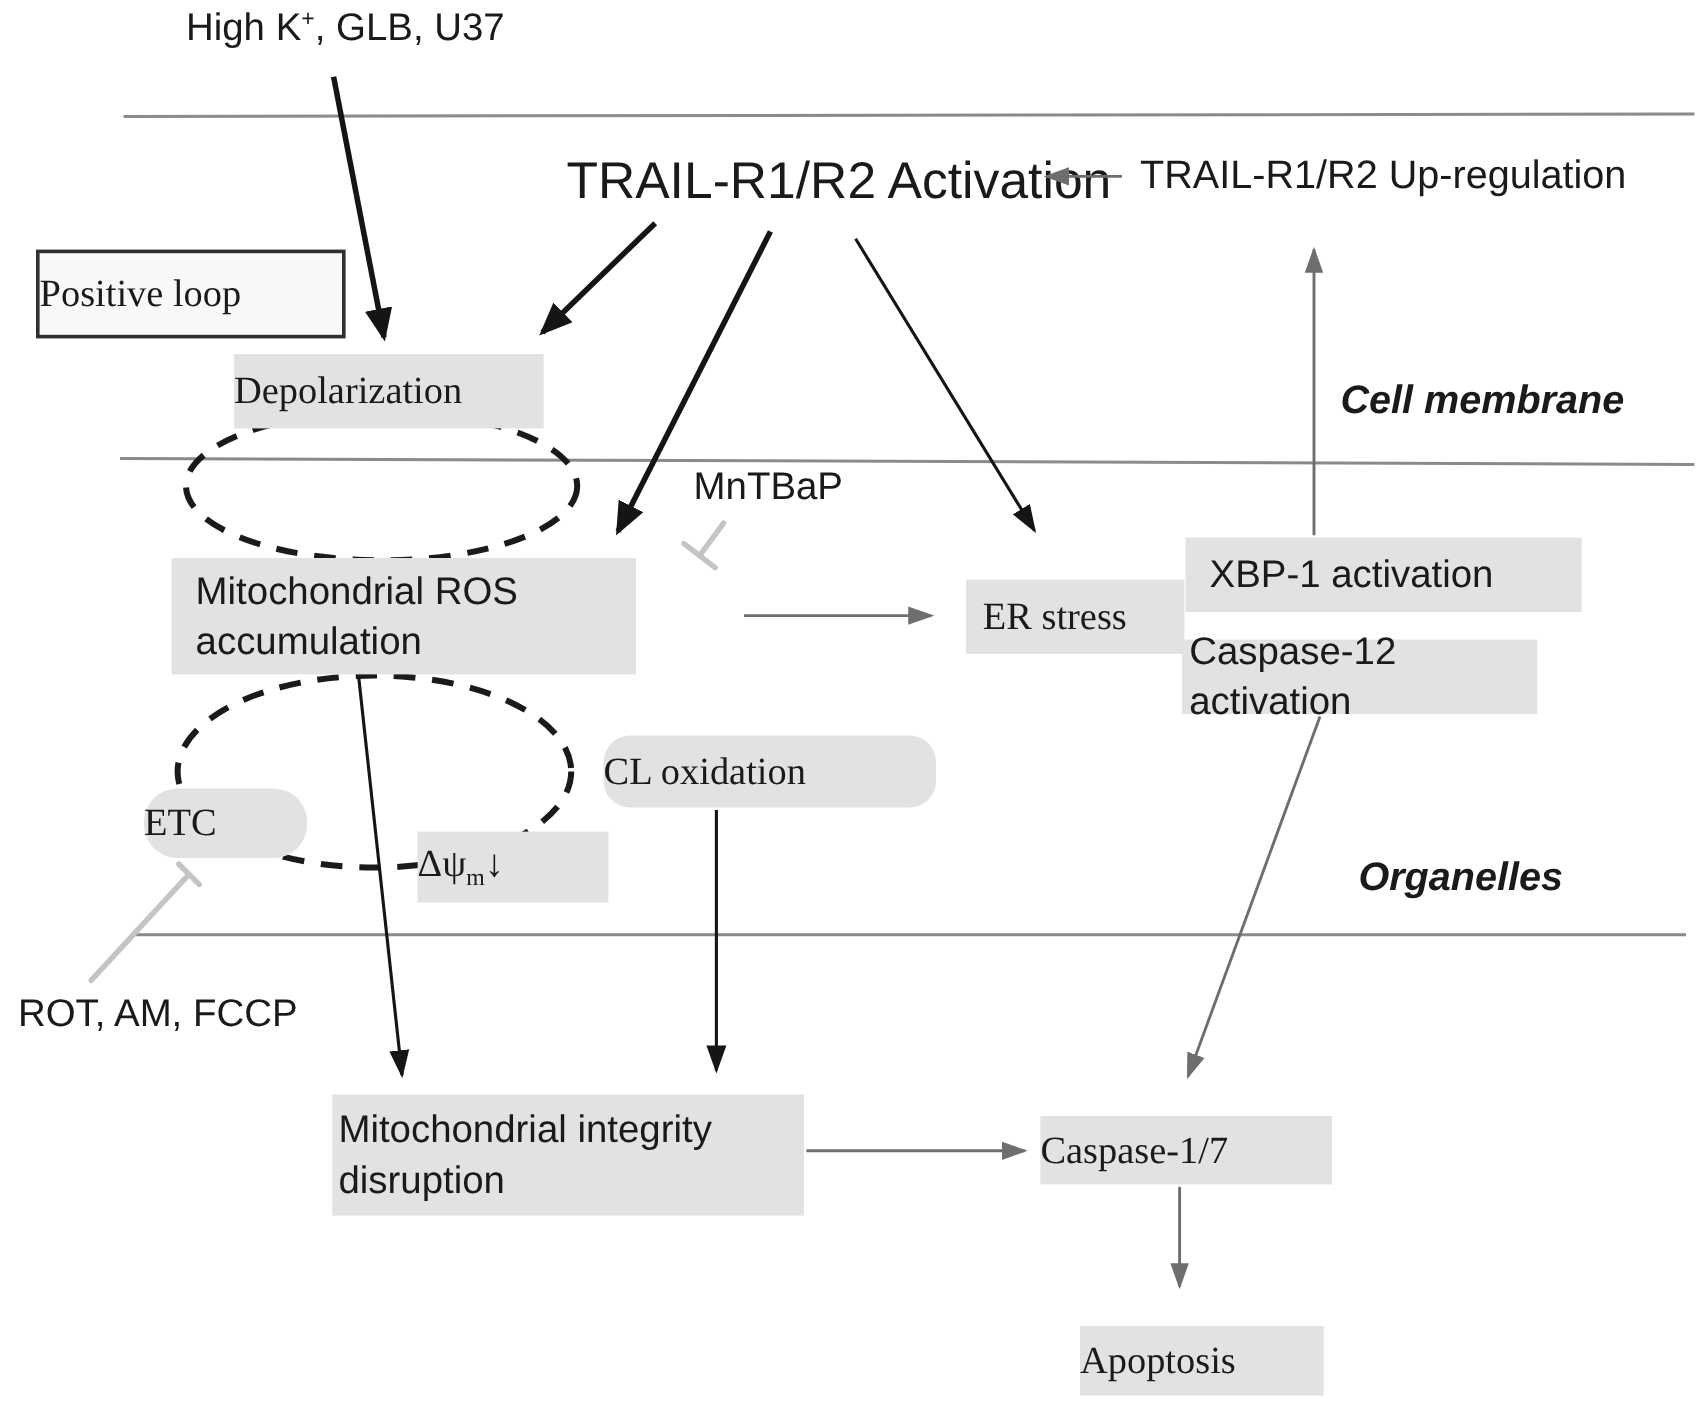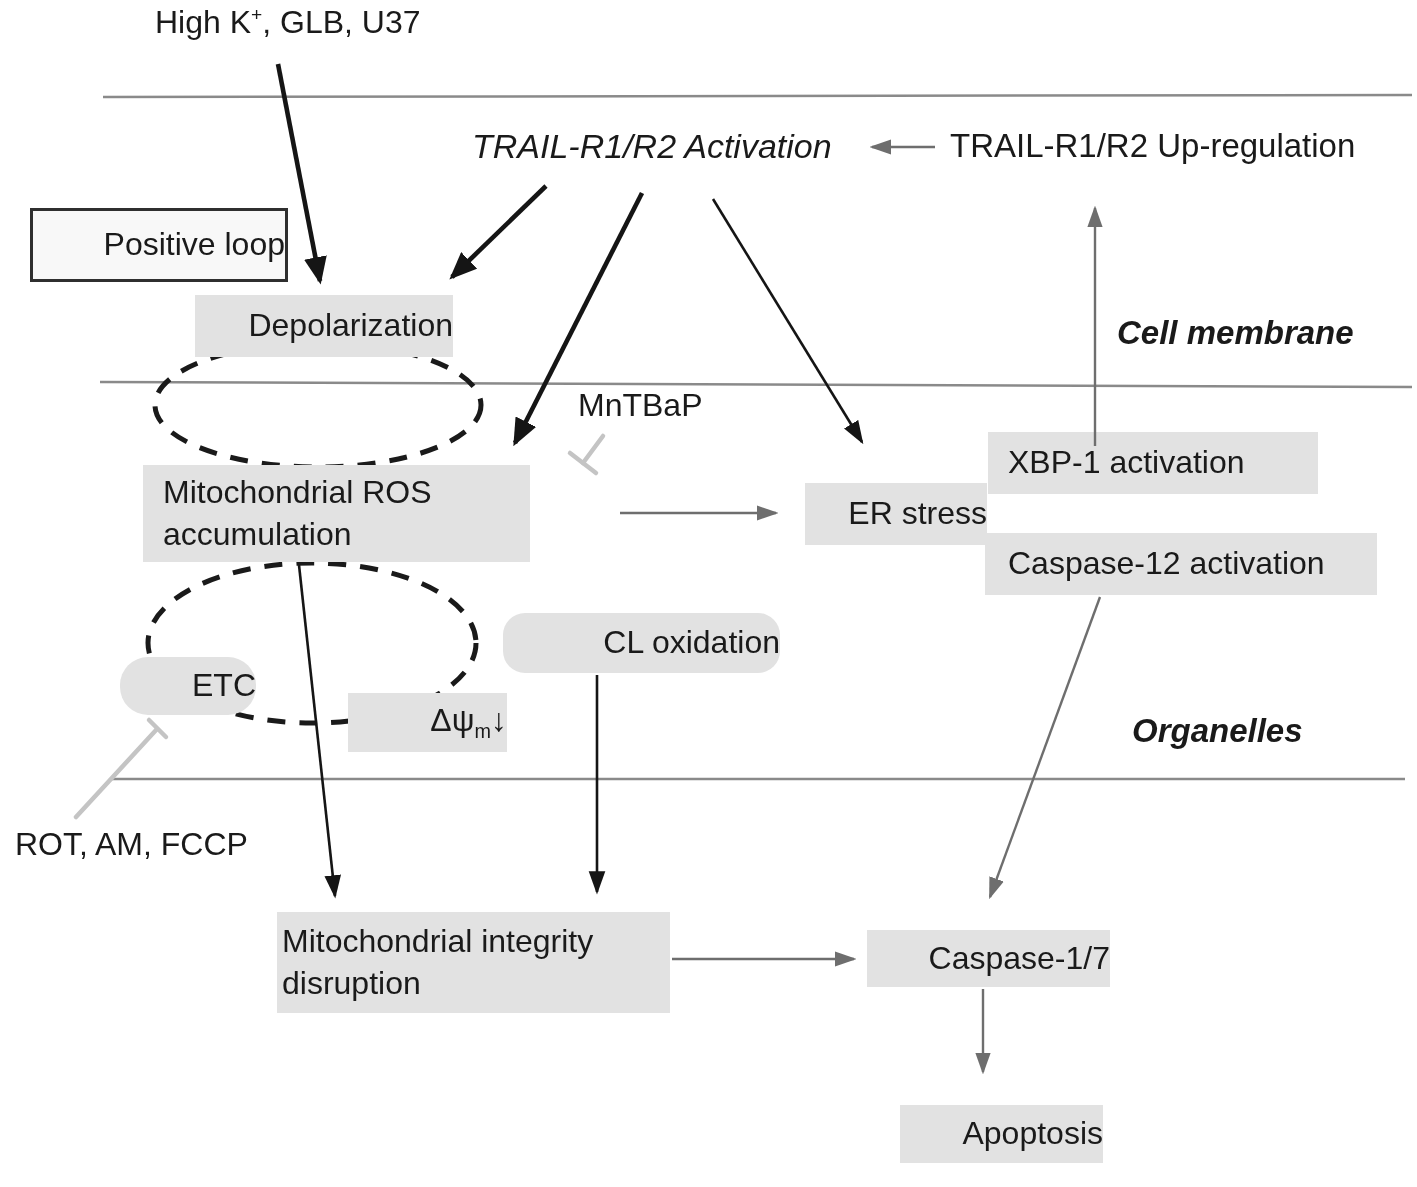--- a/index.html
+++ b/index.html
@@ -3,42 +3,42 @@
 <meta charset="utf-8">
 <style>
   html,body{margin:0;padding:0;background:var(--bg,#fff);}
   body{width:1417px;height:1187px;position:relative;overflow:hidden;
        font-family:"Liberation Sans","DejaVu Sans",sans-serif;color:var(--text,#1a1a1a);}
   .layer{position:absolute;left:0;top:0;width:1417px;height:1187px;}
   #base-layer{z-index:1;}
   #arrow-layer{z-index:3;pointer-events:none;}
   .box{position:absolute;z-index:2;background:var(--box-fill,#e2e2e2);
        font-size:32px;line-height:1.3;display:flex;align-items:center;box-sizing:border-box;}
-  .ctr{justify-content:flex-end;}
+  .ctr{justify-content:flex-start;font-family:Liberation Serif, serif;}
   .lbl{position:absolute;z-index:2;font-size:32px;white-space:nowrap;text-align:center;}
   .emph{font-weight:bold;font-style:italic;font-size:33px;}
   sub{font-size:0.62em;}
   sup{font-size:0.60em;}
   
   #depolarization{left:195px;top:295px;width:258px;height:62px;}
   #ros{left:143px;top:465px;width:387px;height:97px;padding-left:20px;}
   #er-stress{left:805px;top:483px;width:182px;height:62px;padding-left:14px;}
-  #xbp1{left:988px;top:432px;width:330px;height:62px;padding-left:20px;}
-  #caspase12{left:985px;top:533px;width:392px;height:62px;padding-left:23px;}
+  #xbp1{left:988px;top:448px;width:330px;height:62px;padding-left:20px;}
+  #caspase12{left:985px;top:533px;width:296px;height:62px;padding-left:6px;}
   #cl-oxidation{left:503px;top:613px;width:277px;height:60px;border-radius:22px;}
   #etc{left:120px;top:657px;width:136px;height:58px;border-radius:28px;}
   #delta-psi{left:348px;top:693px;width:159px;height:59px;}
   #integrity{left:277px;top:912px;width:393px;height:101px;padding-left:5px;}
   #caspase37{left:867px;top:930px;width:243px;height:57px;}
   #apoptosis{left:900px;top:1105px;width:203px;height:58px;}
   #positive-loop{left:30px;top:208px;width:258px;height:74px;
     background:var(--loop-fill,#f8f8f8);border:3px solid var(--loop-border,#2f2f2f);}
   
   #high-k{left:155px;top:4px;}
-  #trail-activation{left:472px;top:127px;font-size:34px;font-style:italic;}
+  #trail-activation{left:472px;top:127px;font-size:43px;}
   #trail-upregulation{left:950px;top:127px;font-size:33px;}
   #mntbap{left:578px;top:387px;}
   #cell-membrane{left:1117px;top:314px;}
   #organelles{left:1132px;top:712px;}
   #rot-am-fccp{left:15px;top:826px;}
   
   .membrane{stroke:var(--membrane,#8a8a8a);stroke-width:2.5;fill:none;}
   .dash-ellipse{stroke:var(--dash-ellipse,#1a1a1a);stroke-width:5;fill:none;stroke-dasharray:18 14;}
   .abig{stroke:var(--arrow-black,#151515);stroke-width:4.6;fill:none;}
   .amed{stroke:var(--arrow-black,#151515);stroke-width:2.6;fill:none;}

